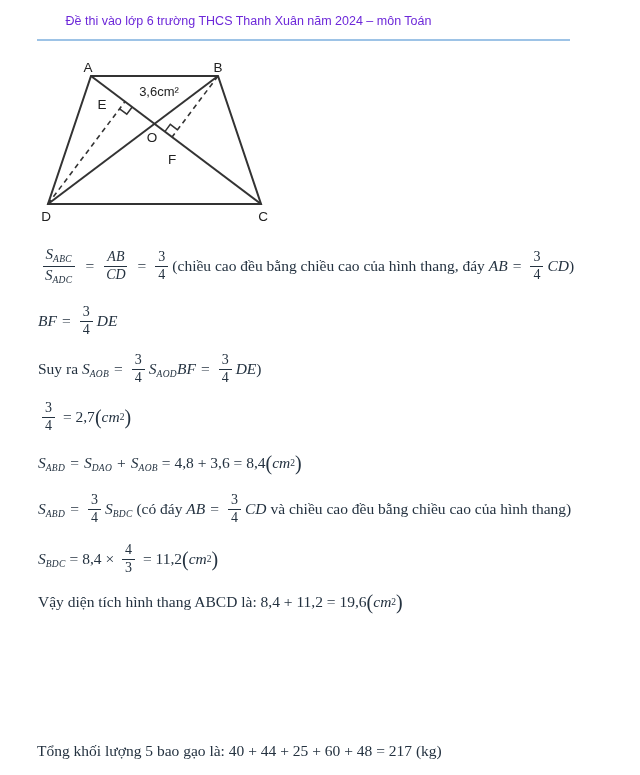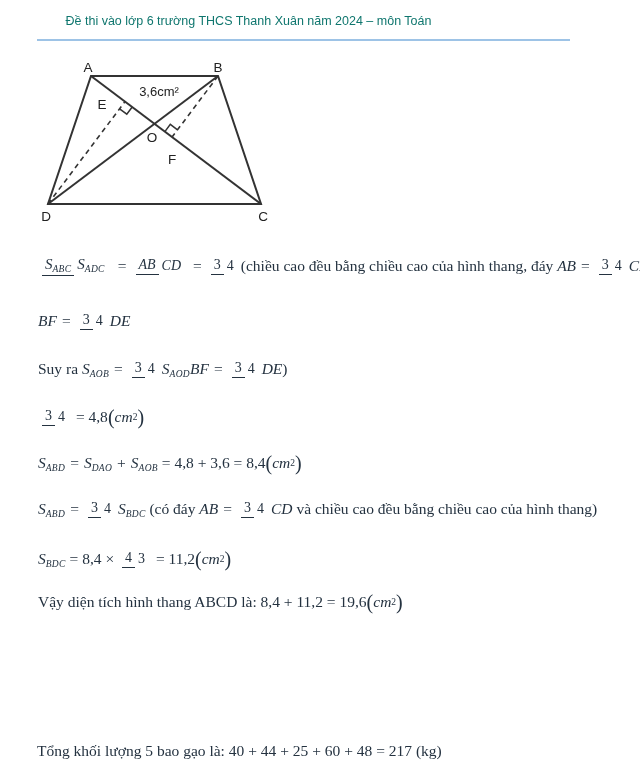--- a/index.html
+++ b/index.html
@@ -14,45 +14,45 @@
     width:640px;height:775px;
     background:#ffffff;
     font-family:"Liberation Serif",serif;
     color:var(--ink);
     overflow:hidden;
   }
   .header-title{
     position:absolute;top:14px;left:0;width:497px;
     text-align:center;
     font-family:"Liberation Sans",sans-serif;
-    font-size:12.5px;color:#0f766e;
+    font-size:12.5px;color:#6d28d9;
     white-space:pre;
   }
   .header-rule{
     position:absolute;top:39px;left:37px;width:533px;height:2px;
     background:var(--rule);
   }
   .figure-svg{position:absolute;left:20px;top:58px;}
 
   .math-line{
     position:absolute;left:38px;
     display:flex;align-items:center;
     font-size:15.5px;
   }
   .txt{white-space:pre;}
   .mv{font-style:italic;white-space:pre;}
   .op{margin:0 5px;}
   sub{font-size:9.5px;font-style:italic;vertical-align:-3px;letter-spacing:.3px;}
   sup{font-size:9.5px;vertical-align:6px;}
   .frac{
-    display:inline-flex;flex-direction:row;align-items:center;
+    display:inline-flex;flex-direction:column;align-items:center;
     margin:0 4px;font-size:14px;line-height:1.18;text-align:right;
   }
   .frac .num{display:block;padding:0 3px;border-bottom:1px solid currentColor;}
-  .frac .den{display:block;padding:16px 3px;}
+  .frac .den{display:block;padding:0 3px;}
   .frac.itf{font-style:italic;}
   .frac.big{font-size:15px;margin-right:5px;}
   .unit{display:inline-flex;align-items:center;}
   .bp{font-size:20px;font-weight:400;}
 
   .para{
     position:absolute;left:37px;width:568px;
     font-size:15.5px;line-height:27px;text-align:justify;
   }
   .b{font-weight:bold;}
@@ -138,21 +138,21 @@
       </span>
     <span class="mv">DE</span>
     <span class="txt">)</span>
   </div>
 
   <div class="math-line" style="top:394px;height:46px">
     <span class="frac">
         <span class="num">3</span>
         <span class="den">4</span>
       </span>
-    <span class="txt"> = 4,8</span>
+    <span class="txt"> = 2,7</span>
     <span class="unit">
         <span class="bp">(</span>
         <i class="mv">cm</i>
         <sup>2</sup>
         <span class="bp">)</span>
       </span>
   </div>
 
   <div class="math-line" style="top:446px;height:34px">
     <span><i class="mv">S</i><sub>ABD</sub></span>

